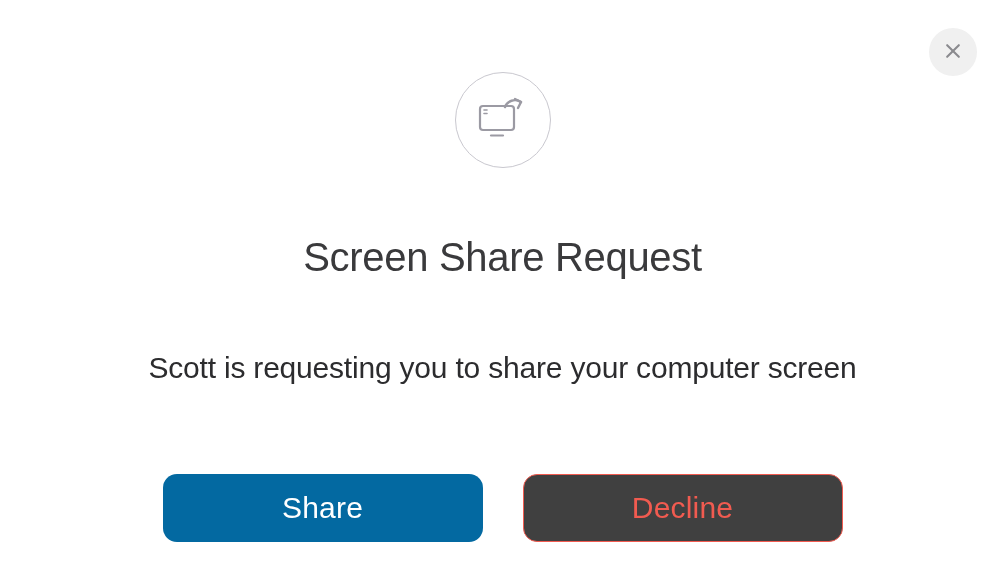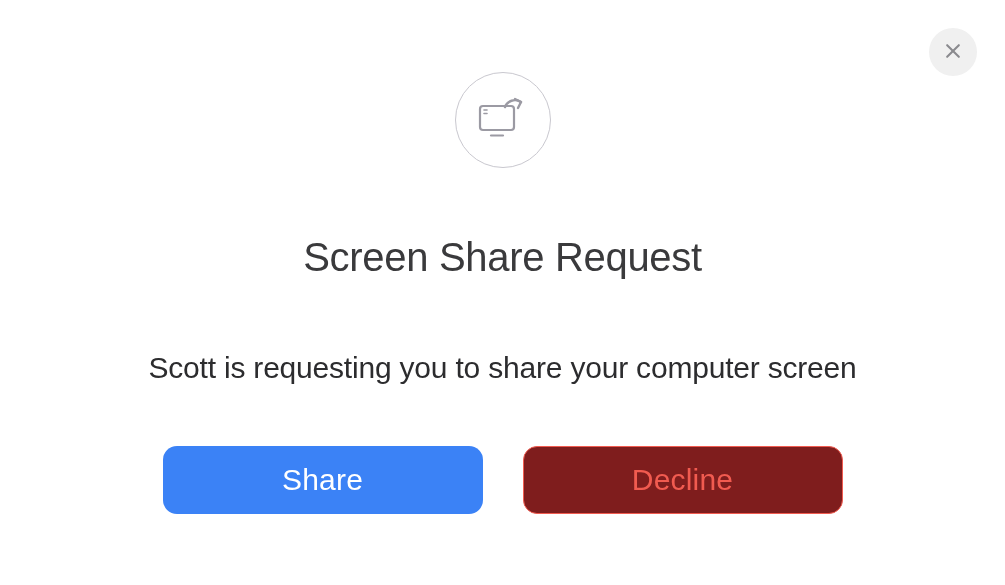--- a/index.html
+++ b/index.html
@@ -57,46 +57,46 @@
       font-weight: 500;
       color: #3a3a3c;
       letter-spacing: -0.3px;
       margin-bottom: 52px;
     }
     .message {
       font-size: 30px;
       font-weight: 400;
       color: #2c2c2e;
       letter-spacing: -0.2px;
-      margin-bottom: 42px;
+      margin-bottom: 70px;
     }
     .button-row {
       display: flex;
       gap: 40px;
       justify-content: center;
     }
     .btn {
       width: 320px;
       height: 68px;
       border-radius: 14px;
       font-size: 30px;
       font-weight: 400;
       cursor: pointer;
       display: flex;
       align-items: center;
       justify-content: center;
       letter-spacing: 0.2px;
     }
     .btn-primary {
-      background: #3b82f6;
+      background: #0369a1;
       color: #ffffff;
       border: none;
     }
     .btn-secondary {
-      background: #7f1d1d;
+      background: #404040;
       color: #f15b50;
       border: 1.5px solid #f15b50;
     }
   </style>
 </head>
 <body>
 
 <button class="close-btn">
   <span>
     <svg viewBox="0 0 24 24" fill="none" stroke="#8a8a8e" stroke-width="2.5" stroke-linecap="round">

